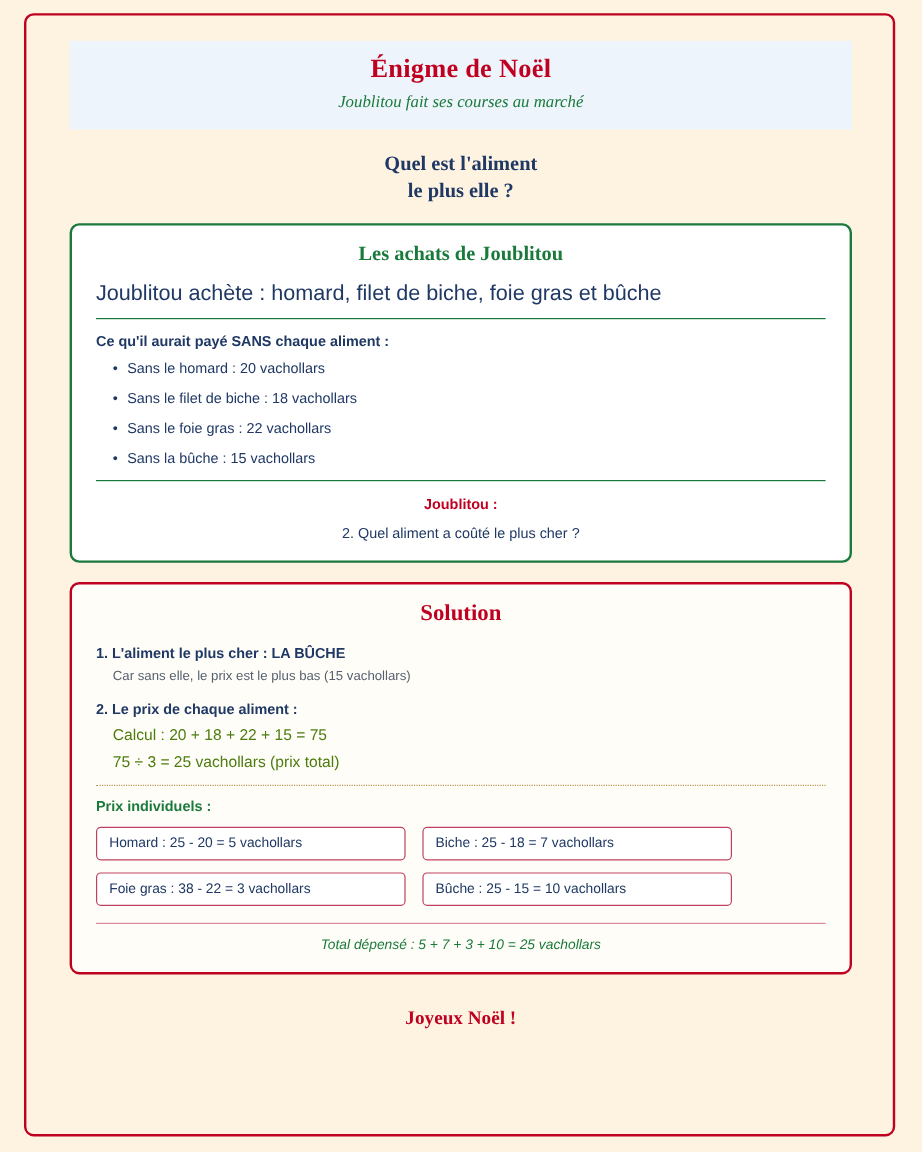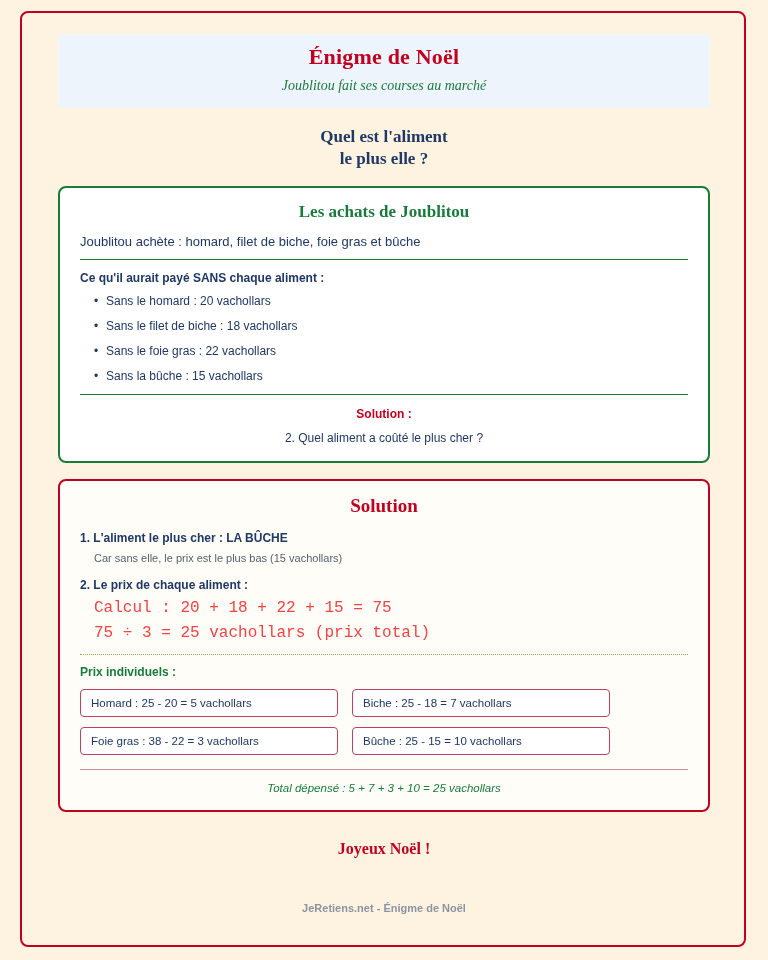--- a/index.html
+++ b/index.html
@@ -84,21 +84,21 @@
   }
   .card-title-red {
     text-align: center;
     font-family: "Liberation Serif", serif;
     font-weight: bold;
     font-size: 19px;
     color: #c00020;
     margin-bottom: 14px;
   }
   .intro-line {
-    font-size: 13px;
+    font-size: 18px;
     color: #1f3864;
     padding-bottom: 10px;
     border-bottom: 1px solid #1a7a3c;
     margin-bottom: 11px;
   }
   .sub-head {
     font-size: 12px;
     font-weight: bold;
     color: #1f3864;
     margin-bottom: 9px;
@@ -144,24 +144,23 @@
     font-weight: bold;
     color: #1f3864;
     margin-bottom: 7px;
   }
   .sol-note {
     font-size: 11px;
     color: #555f6e;
     margin: 0 0 14px 14px;
   }
   .sol-calc {
-    font-size: 16px;
-    color: #ef4444;
+    font-size: 13px;
+    color: #4d7c0f;
     margin: 0 0 7px 14px;
-    font-family: Liberation Mono, monospace;
   }
   .dotted-div {
     border-top: 1px dotted #b99a54;
     margin: 12px 0 10px 0;
   }
   .prices-head {
     font-size: 12px;
     font-weight: bold;
     color: #1a7a3c;
     margin-bottom: 10px;
@@ -228,21 +227,21 @@
     <div class="card-title-green">Les achats de Joublitou</div>
     <div class="intro-line">Joublitou achète : homard, filet de biche, foie gras et bûche</div>
     <div class="sub-head">Ce qu'il aurait payé SANS chaque aliment :</div>
     <ul class="bullet-list">
       <li>Sans le homard : 20 vachollars</li>
       <li>Sans le filet de biche : 18 vachollars</li>
       <li>Sans le foie gras : 22 vachollars</li>
       <li>Sans la bûche : 15 vachollars</li>
     </ul>
     <div class="q-divider"></div>
-    <div class="questions-head">Solution :</div>
+    <div class="questions-head">Joublitou :</div>
     <div class="question-item">2. Quel aliment a coûté le plus cher ?</div>
   </div>
 
   <div class="card card-red">
     <div class="card-title-red">Solution</div>
     <div class="sol-step">1. L'aliment le plus cher : LA BÛCHE</div>
     <div class="sol-note">Car sans elle, le prix est le plus bas (15 vachollars)</div>
     <div class="sol-step">2. Le prix de chaque aliment :</div>
     <div class="sol-calc">Calcul : 20 + 18 + 22 + 15 = 75</div>
     <div class="sol-calc">75 ÷ 3 = 25 vachollars (prix total)</div>
@@ -252,15 +251,14 @@
       <div class="price-box">Homard : 25 - 20 = 5 vachollars</div>
       <div class="price-box">Biche : 25 - 18 = 7 vachollars</div>
       <div class="price-box">Foie gras : 38 - 22 = 3 vachollars</div>
       <div class="price-box">Bûche : 25 - 15 = 10 vachollars</div>
     </div>
     <div class="total-div"></div>
     <div class="total-line">Total dépensé : 5 + 7 + 3 + 10 = 25 vachollars</div>
   </div>
 
   <div class="greeting">Joyeux Noël !</div>
-  <div class="footer">JeRetiens.net - Énigme de Noël</div>
 
 </div>
 
 </body></html>

